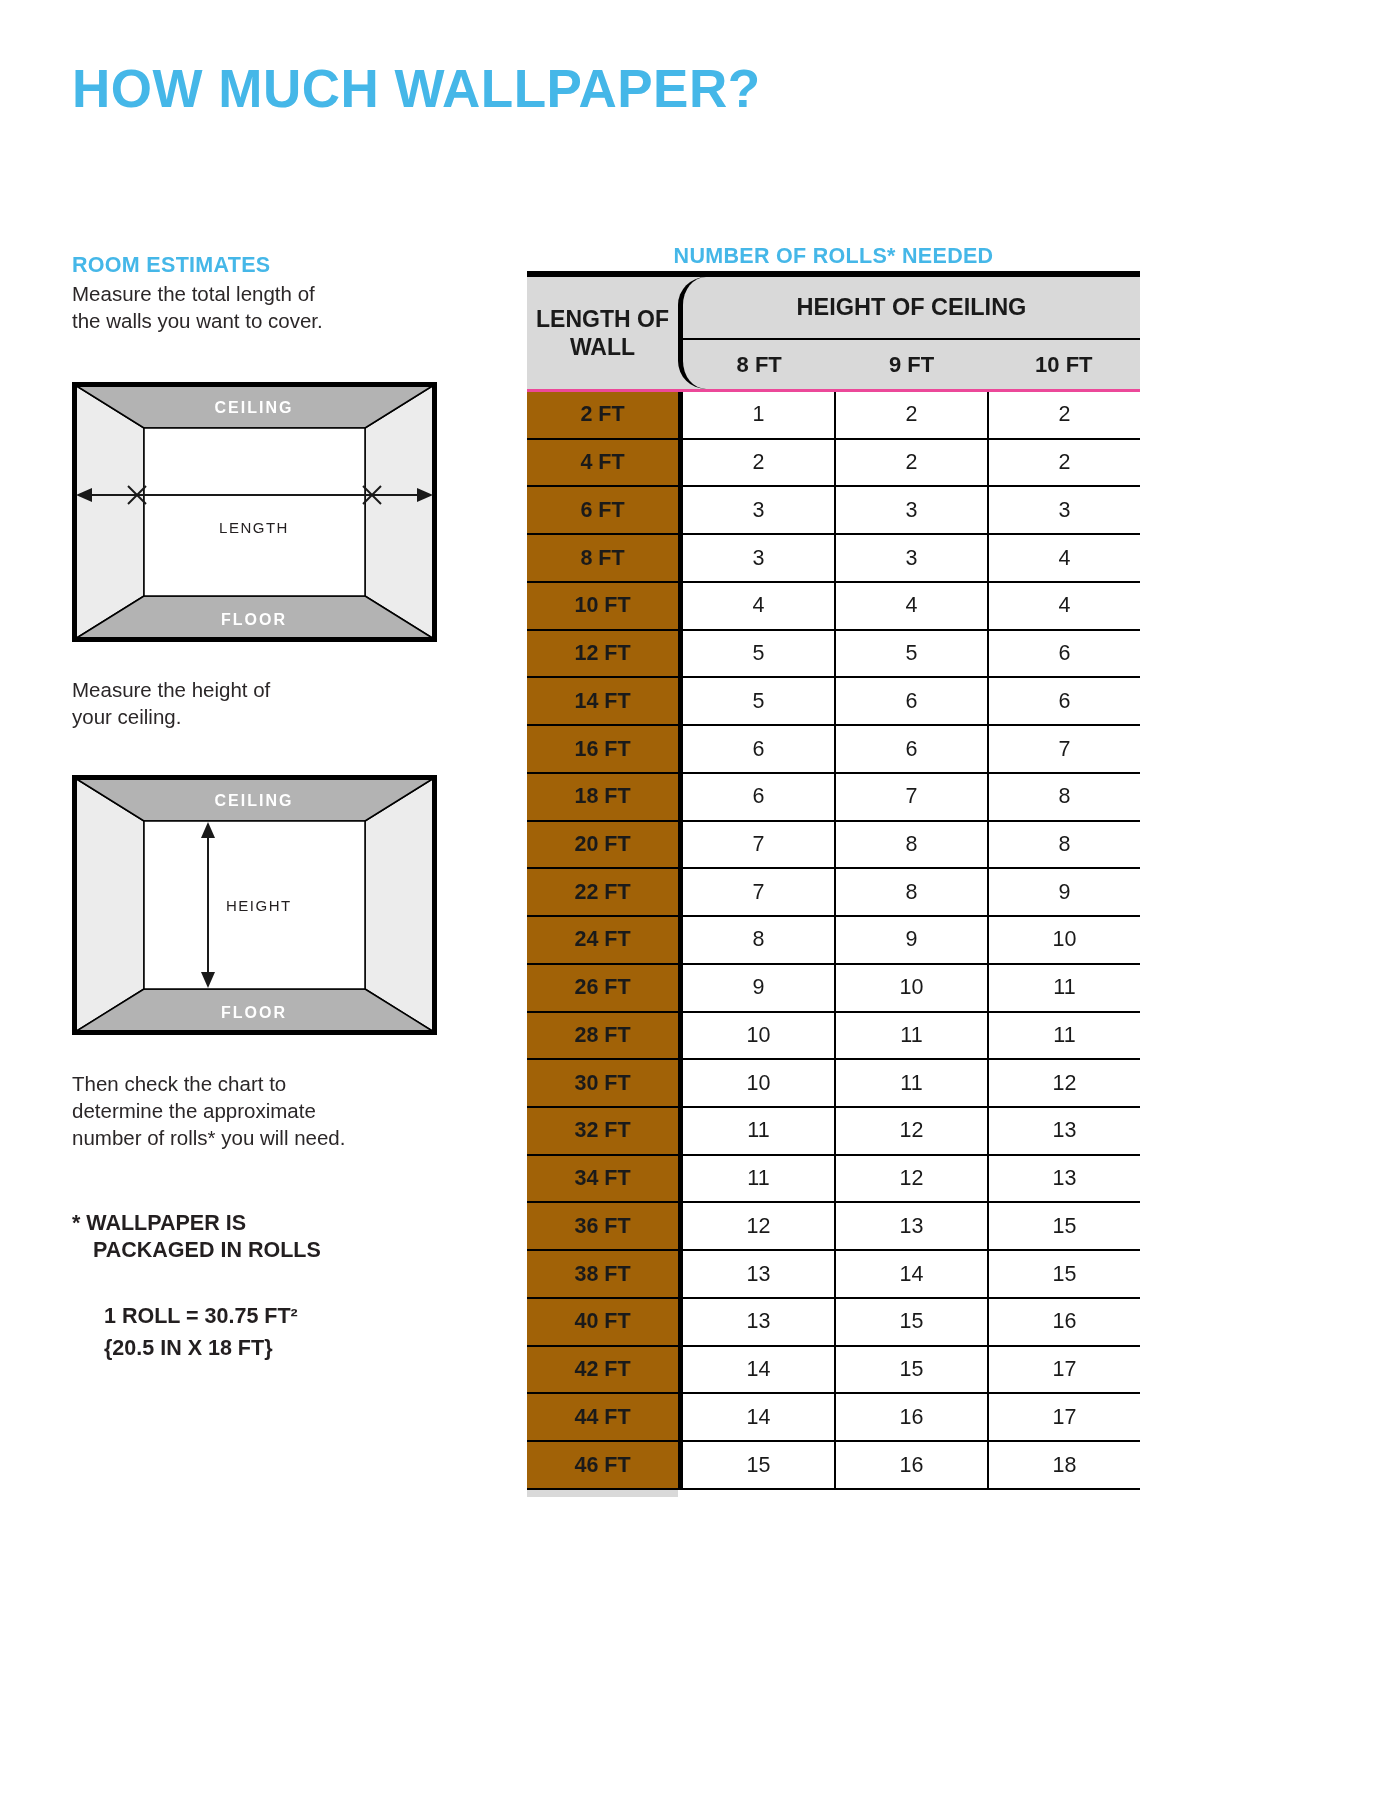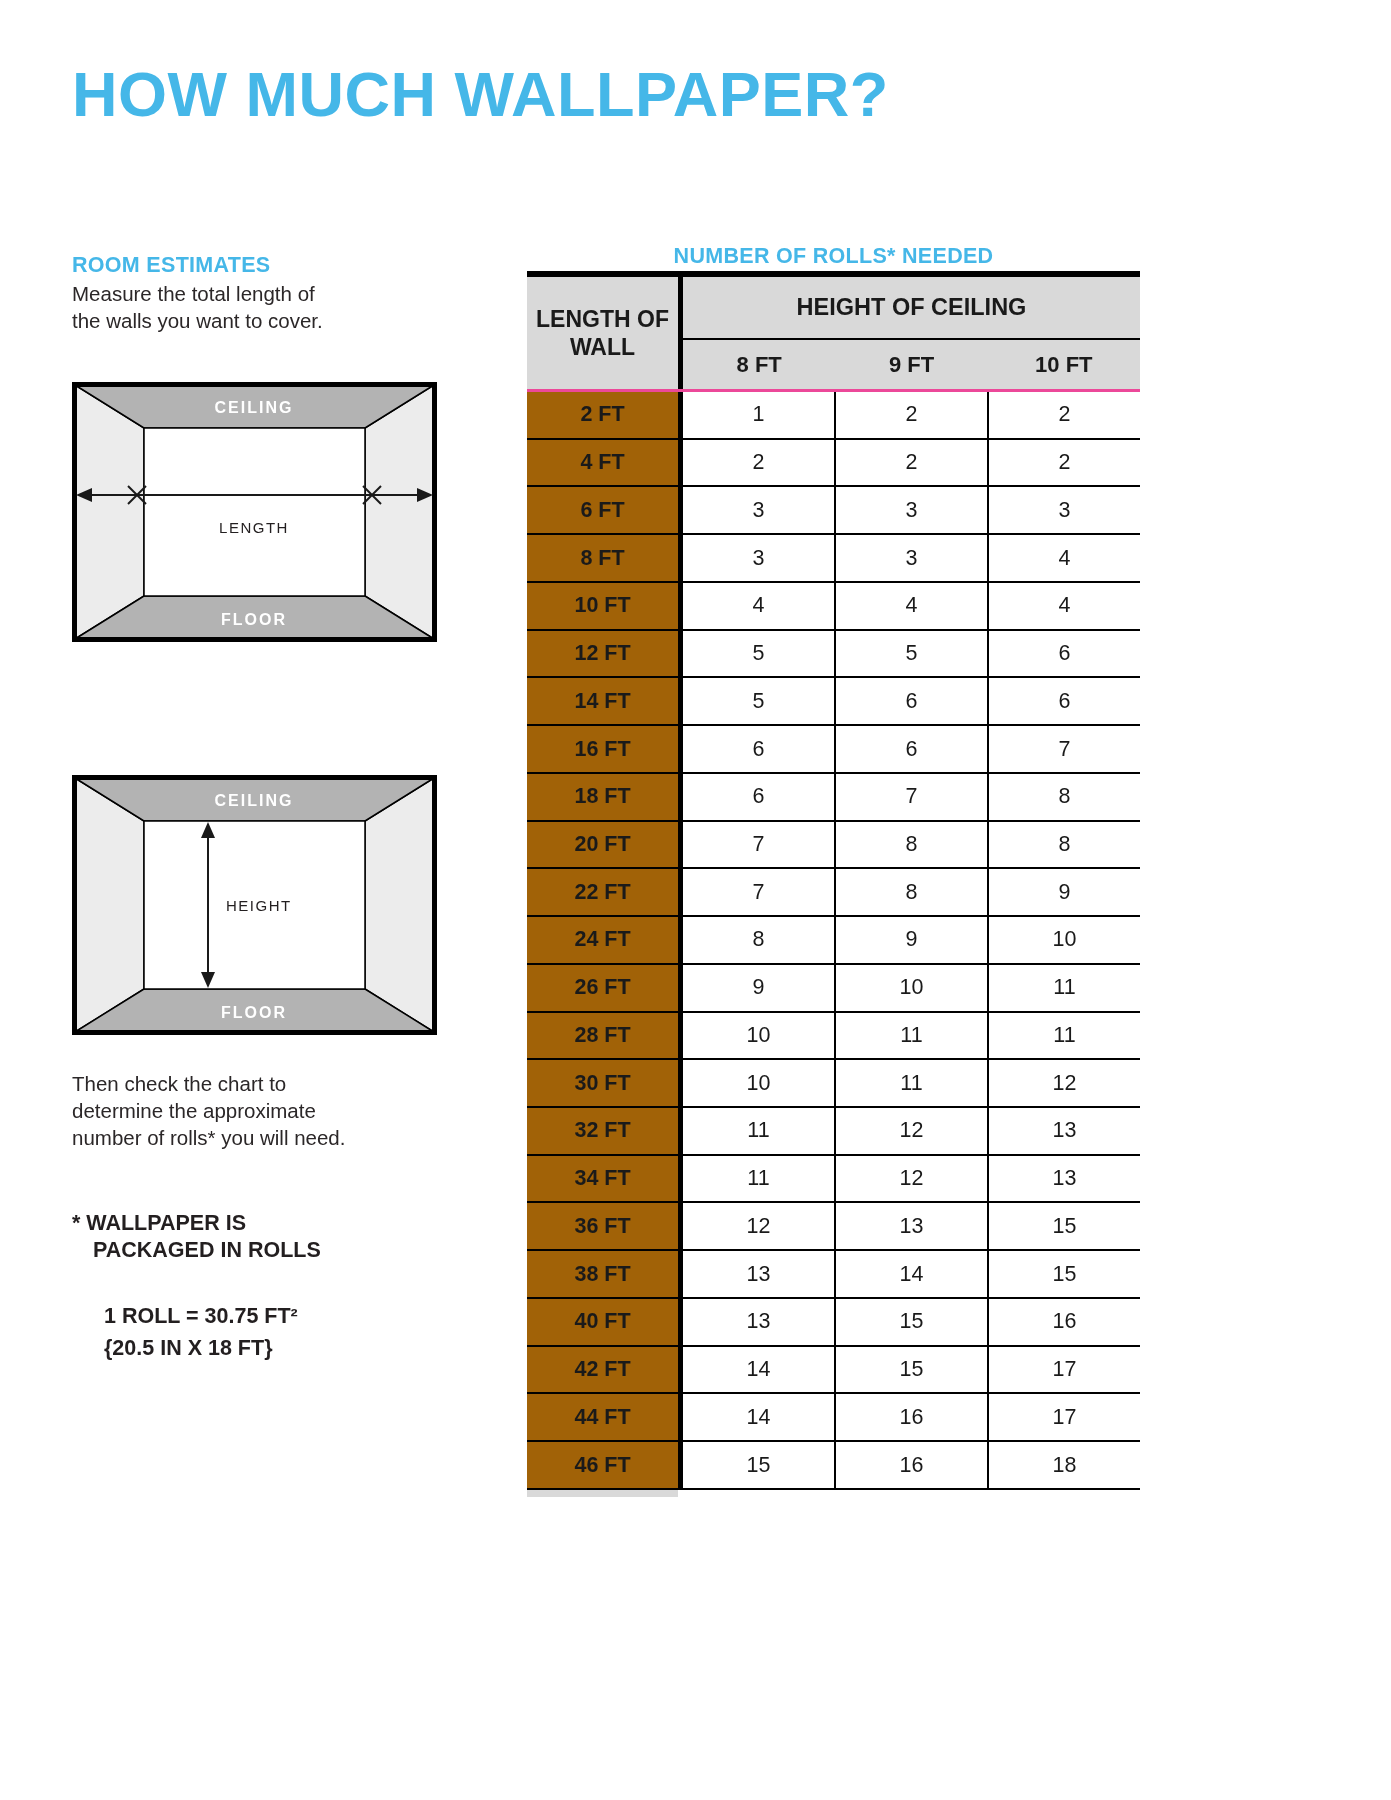--- a/index.html
+++ b/index.html
@@ -4,40 +4,40 @@
 <style>
   * { margin:0; padding:0; box-sizing:border-box; }
   html,body { background:#ffffff; }
   .page {
     position:relative; width:1391px; height:1800px; background:#ffffff;
     font-family:"Liberation Sans", sans-serif; color:#2b2728; overflow:hidden;
   }
   .abs { position:absolute; }
 
   .title {
-    left:72px; top:58px; font-size:63px; font-weight:bold;
+    left:72px; top:58px; font-size:53px; font-weight:bold;
     color:#45b7e8; letter-spacing:0.5px;
   }
   .sec-heading {
     font-size:21.5px; font-weight:bold; color:#45b7e8; letter-spacing:0.3px;
   }
   .para { font-size:20.5px; line-height:27px; color:#2b2728; }
 
   .note { font-size:21.5px; font-weight:bold; line-height:27px; color:#231f20; }
   .note .indent { padding-left:21px; }
   .rollinfo { font-size:21.5px; font-weight:bold; line-height:32px; color:#231f20; }
 
   
   .tbl { position:absolute; left:527px; top:271px; width:613px; border-top:6px solid #000; }
   .tbl-header { display:flex; border-bottom:3px solid #ec4899; background:#d9d9d9; align-items:center; }
   .hdr-lenwall {
     width:151px; display:flex; align-items:center; justify-content:center;
     text-align:center; font-weight:bold; font-size:23px; line-height:28px; color:#1a1a1a;
   }
-  .hdr-right { flex:1; border-left:5px solid #000; }
+  .hdr-right { flex:1; border-left:5px solid #000;border-radius:28px; }
   .hdr-ceiling {
     height:63px; border-bottom:2.5px solid #000; display:flex;
     align-items:center; justify-content:center; font-weight:bold; font-size:23.5px; color:#1a1a1a;
   }
   .hdr-cols { display:flex; height:49px; }
   .hdr-col { flex:1; display:flex; align-items:center; justify-content:center; font-weight:bold; font-size:22px; color:#1a1a1a; }
 
   .trow { display:flex; height:47.74px; border-bottom:2.5px solid #000; }
   .trow .row-label {
     width:151px; background:#a16207; display:flex; align-items:center; justify-content:center;
@@ -82,20 +82,24 @@
         <line x1="56" y1="122" x2="74" y2="104"></line>
         <line x1="291" y1="104" x2="309" y2="122"></line>
         <line x1="291" y1="122" x2="309" y2="104"></line>
       </g>
       <polygon points="4,113 20,106 20,120" fill="#1a1a1a"></polygon>
       <polygon points="361,113 345,106 345,120" fill="#1a1a1a"></polygon>
       <text x="182" y="151" text-anchor="middle" font-size="15" letter-spacing="1.5" fill="#231f20">LENGTH</text>
     </svg>
   </div>
 
+  <div class="abs para" style="left:72px; top:676px;">
+    <div>Measure the height of</div>
+    <div>your ceiling.</div>
+  </div>
 
   <div class="abs diagram" style="left:72px; top:775px;">
     <svg width="365" height="260" viewBox="0 0 365 260">
       <polygon points="3,3 72,46 72,214 3,257" fill="#ececec" stroke="#000" stroke-width="1.5"></polygon>
       <polygon points="362,3 293,46 293,214 362,257" fill="#ececec" stroke="#000" stroke-width="1.5"></polygon>
       <polygon points="3,3 362,3 293,46 72,46" fill="#b3b3b3" stroke="#000" stroke-width="1.5"></polygon>
       <polygon points="72,214 293,214 362,257 3,257" fill="#b3b3b3" stroke="#000" stroke-width="1.5"></polygon>
       <rect x="72" y="46" width="221" height="168" fill="#ffffff" stroke="#000" stroke-width="1.5"></rect>
       <rect x="2.5" y="2.5" width="360" height="255" fill="none" stroke="#000" stroke-width="5"></rect>
       <text x="182" y="31" text-anchor="middle" font-size="16" font-weight="bold" letter-spacing="2" fill="#ffffff">CEILING</text>

